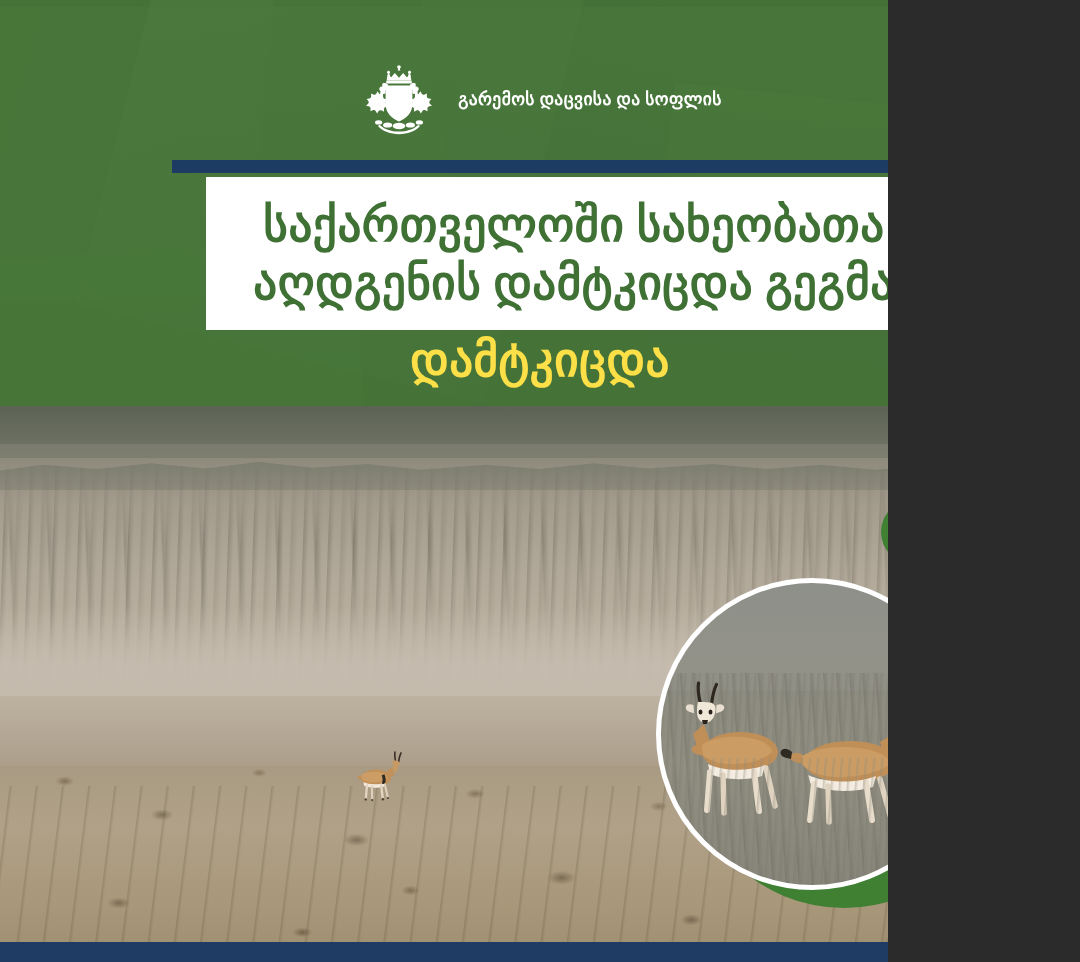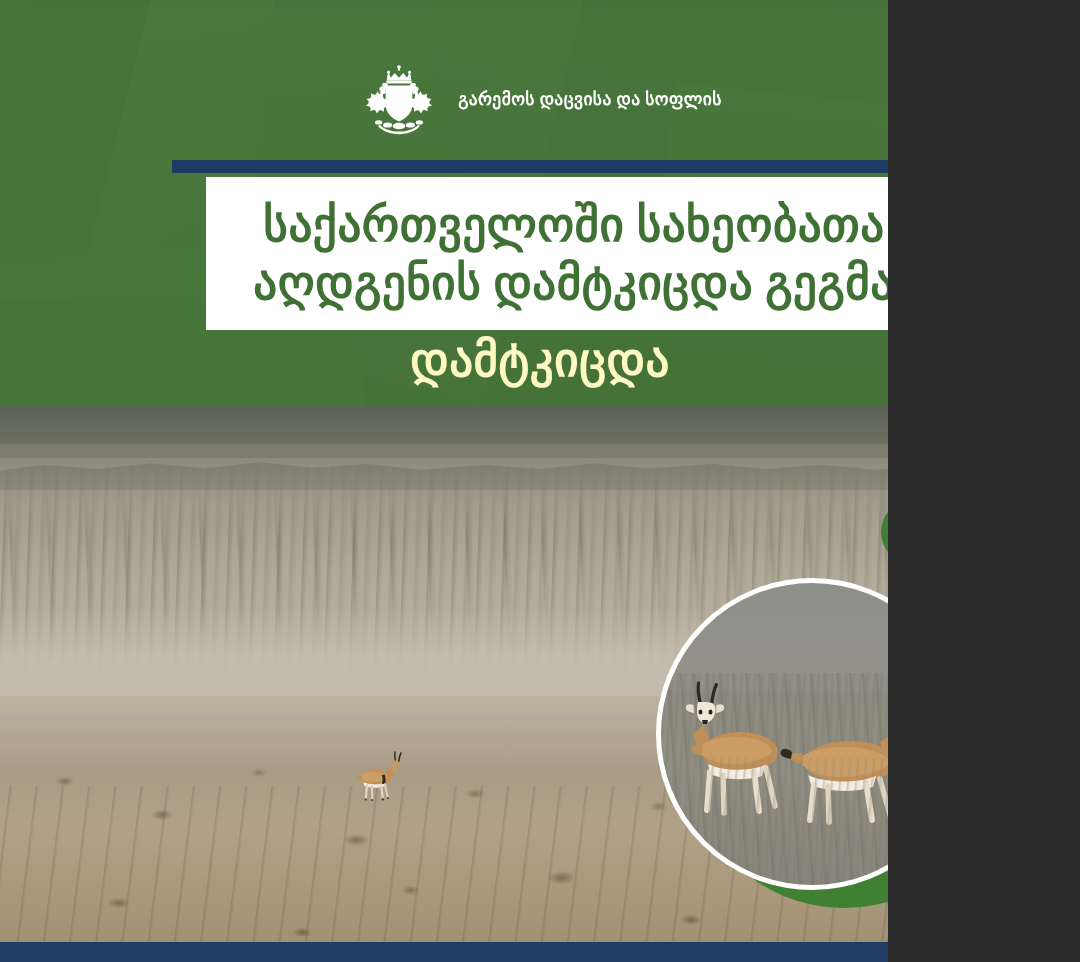--- a/index.html
+++ b/index.html
@@ -113,21 +113,21 @@
     white-space:nowrap;
     text-align:center;
   }
   .title-line.l2{ margin-top:2px; }
 
   .title-line3{
     position:absolute;
     left:0; top:335px;
     width:1080px;
     text-align:center;
-    color:#fef9c3;
+    color:#fde047;
     font-size:47px;
     font-weight:700;
     letter-spacing:.5px;
     line-height:1.1;
   }
   .title-rule{
     position:absolute;
     left:396px; top:418px;
     width:280px; height:10px;
     background:#ffffff;

